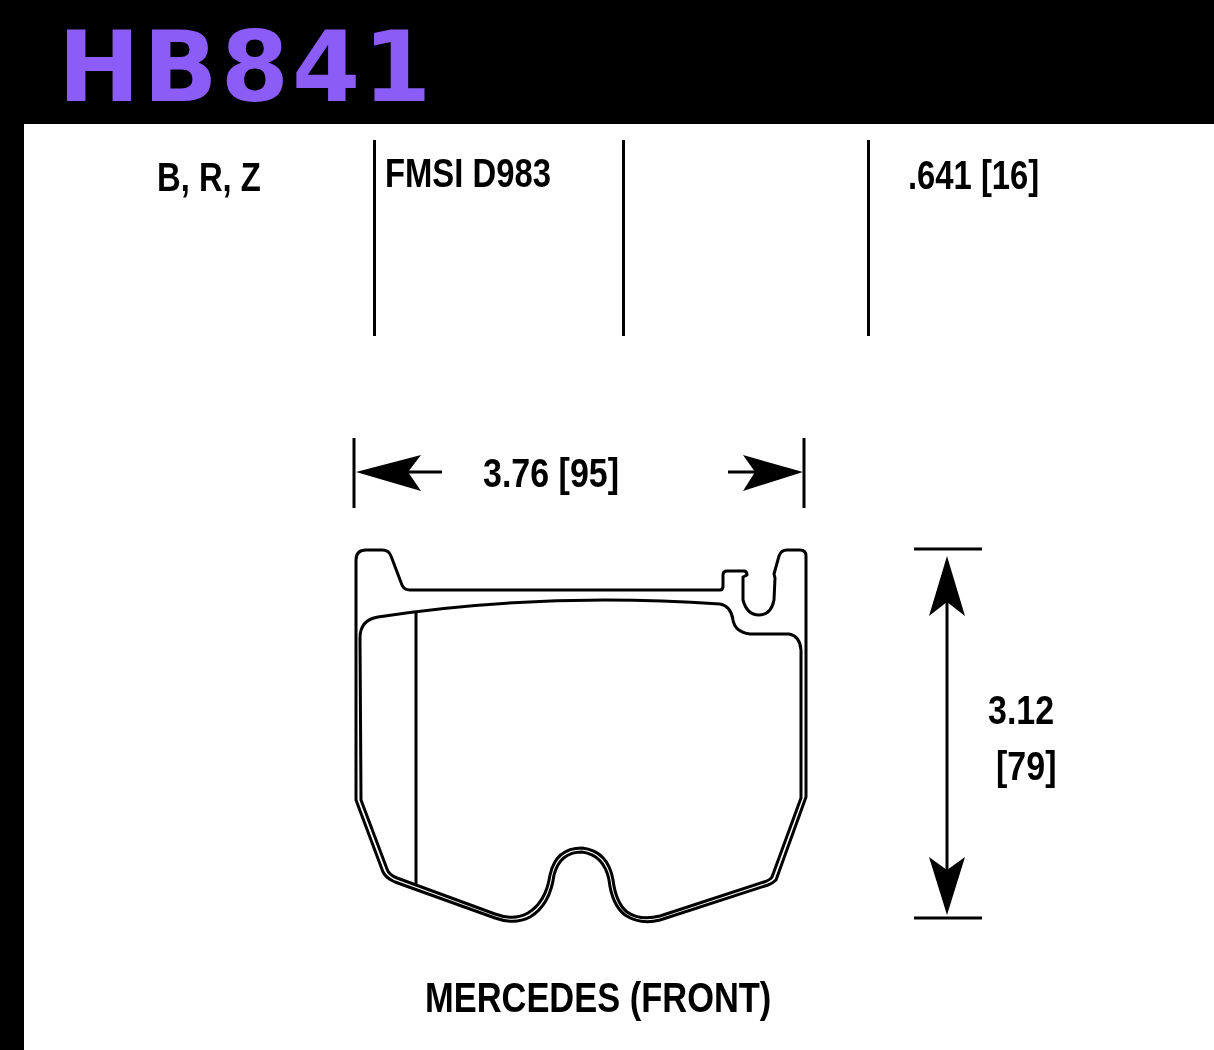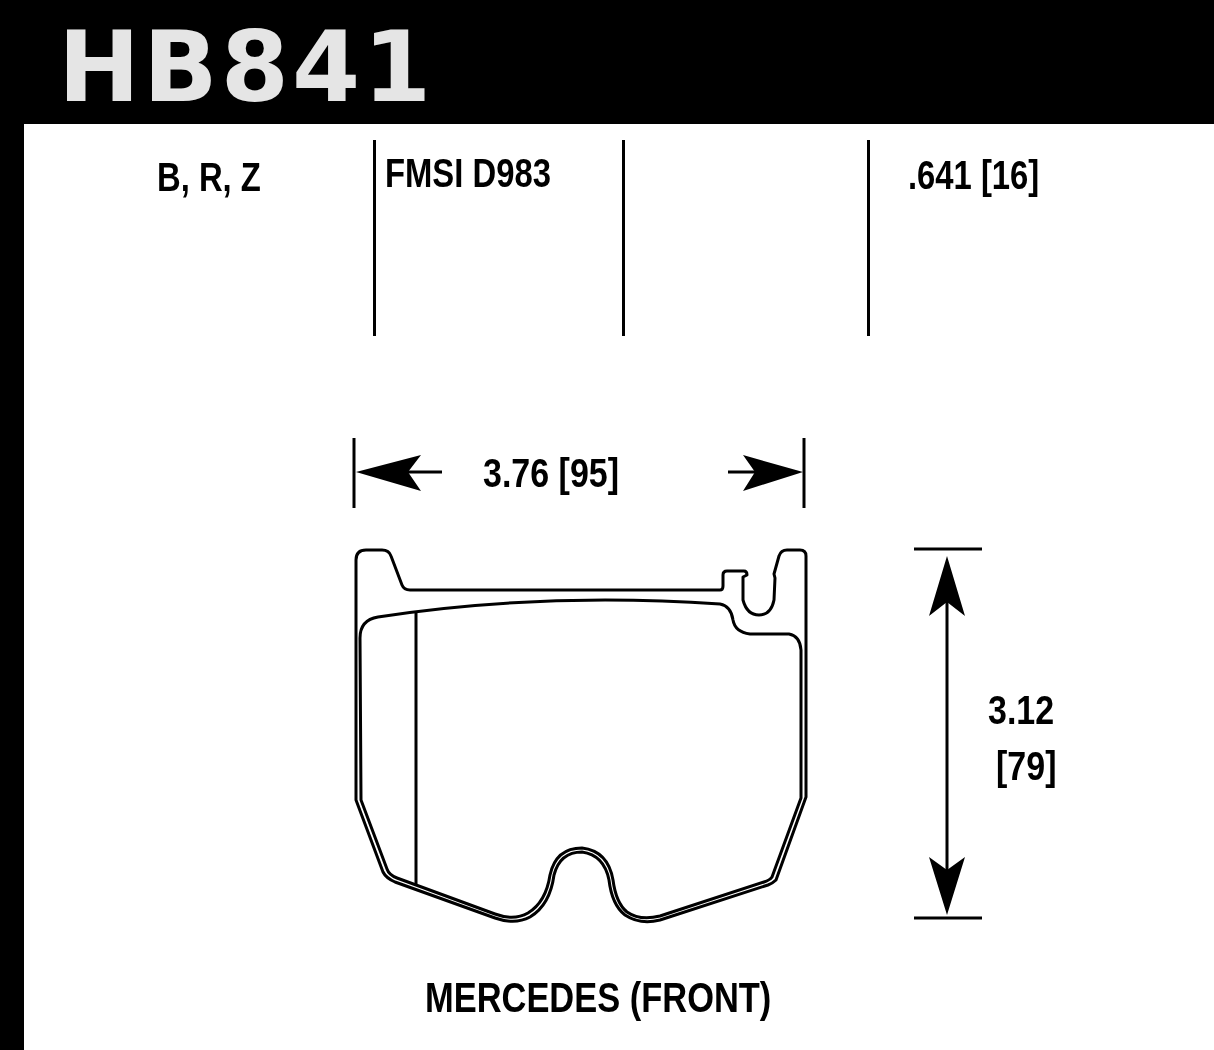--- a/index.html
+++ b/index.html
@@ -1,20 +1,20 @@
 <!DOCTYPE html>
 <html><head>
 <meta charset="utf-8">
 <style>
   html, body { margin: 0; padding: 0; background: #000; }
   body { width: 1214px; height: 1050px; position: relative; overflow: hidden; font-family: "Liberation Sans", sans-serif; }
   .frame-top { position: absolute; left: 0; top: 0; width: 1214px; height: 124px; background: #000; }
   .frame-left { position: absolute; left: 0; top: 0; width: 24px; height: 1050px; background: #000; }
   .panel { position: absolute; left: 24px; top: 124px; width: 1190px; height: 926px; background: #fff; }
-  .part-number { position: absolute; left: 58px; top: 18px; font-size: 98px; font-weight: bold; color: #e5e5e5; letter-spacing: 3px; line-height: 1; font-family: "DejaVu Sans", sans-serif; }
+  .part-number { position: absolute; left: 58px; top: 18px; font-size: 98px; font-weight: bold; color: #8b5cf6; letter-spacing: 3px; line-height: 1; font-family: "DejaVu Sans", sans-serif; }
   .hdr { position: absolute; font-weight: bold; color: #000; font-size: 40px; line-height: 1; transform: scaleX(0.82); transform-origin: left top; }
   .vline { position: absolute; width: 3px; background: #000; top: 140px; height: 196px; }
   .dim-text { position: absolute; font-weight: bold; color: #000; font-size: 40px; line-height: 1; transform: scaleX(0.85); transform-origin: left top; }
   .footer { position: absolute; left: 425px; top: 977px; font-weight: bold; font-size: 42px; color: #000; line-height: 1; transform: scaleX(0.82); transform-origin: left top; white-space: nowrap; }
   svg { position: absolute; left: 0; top: 0; }
 </style>
 </head>
 <body>
 
 <div class="frame-top"></div>

